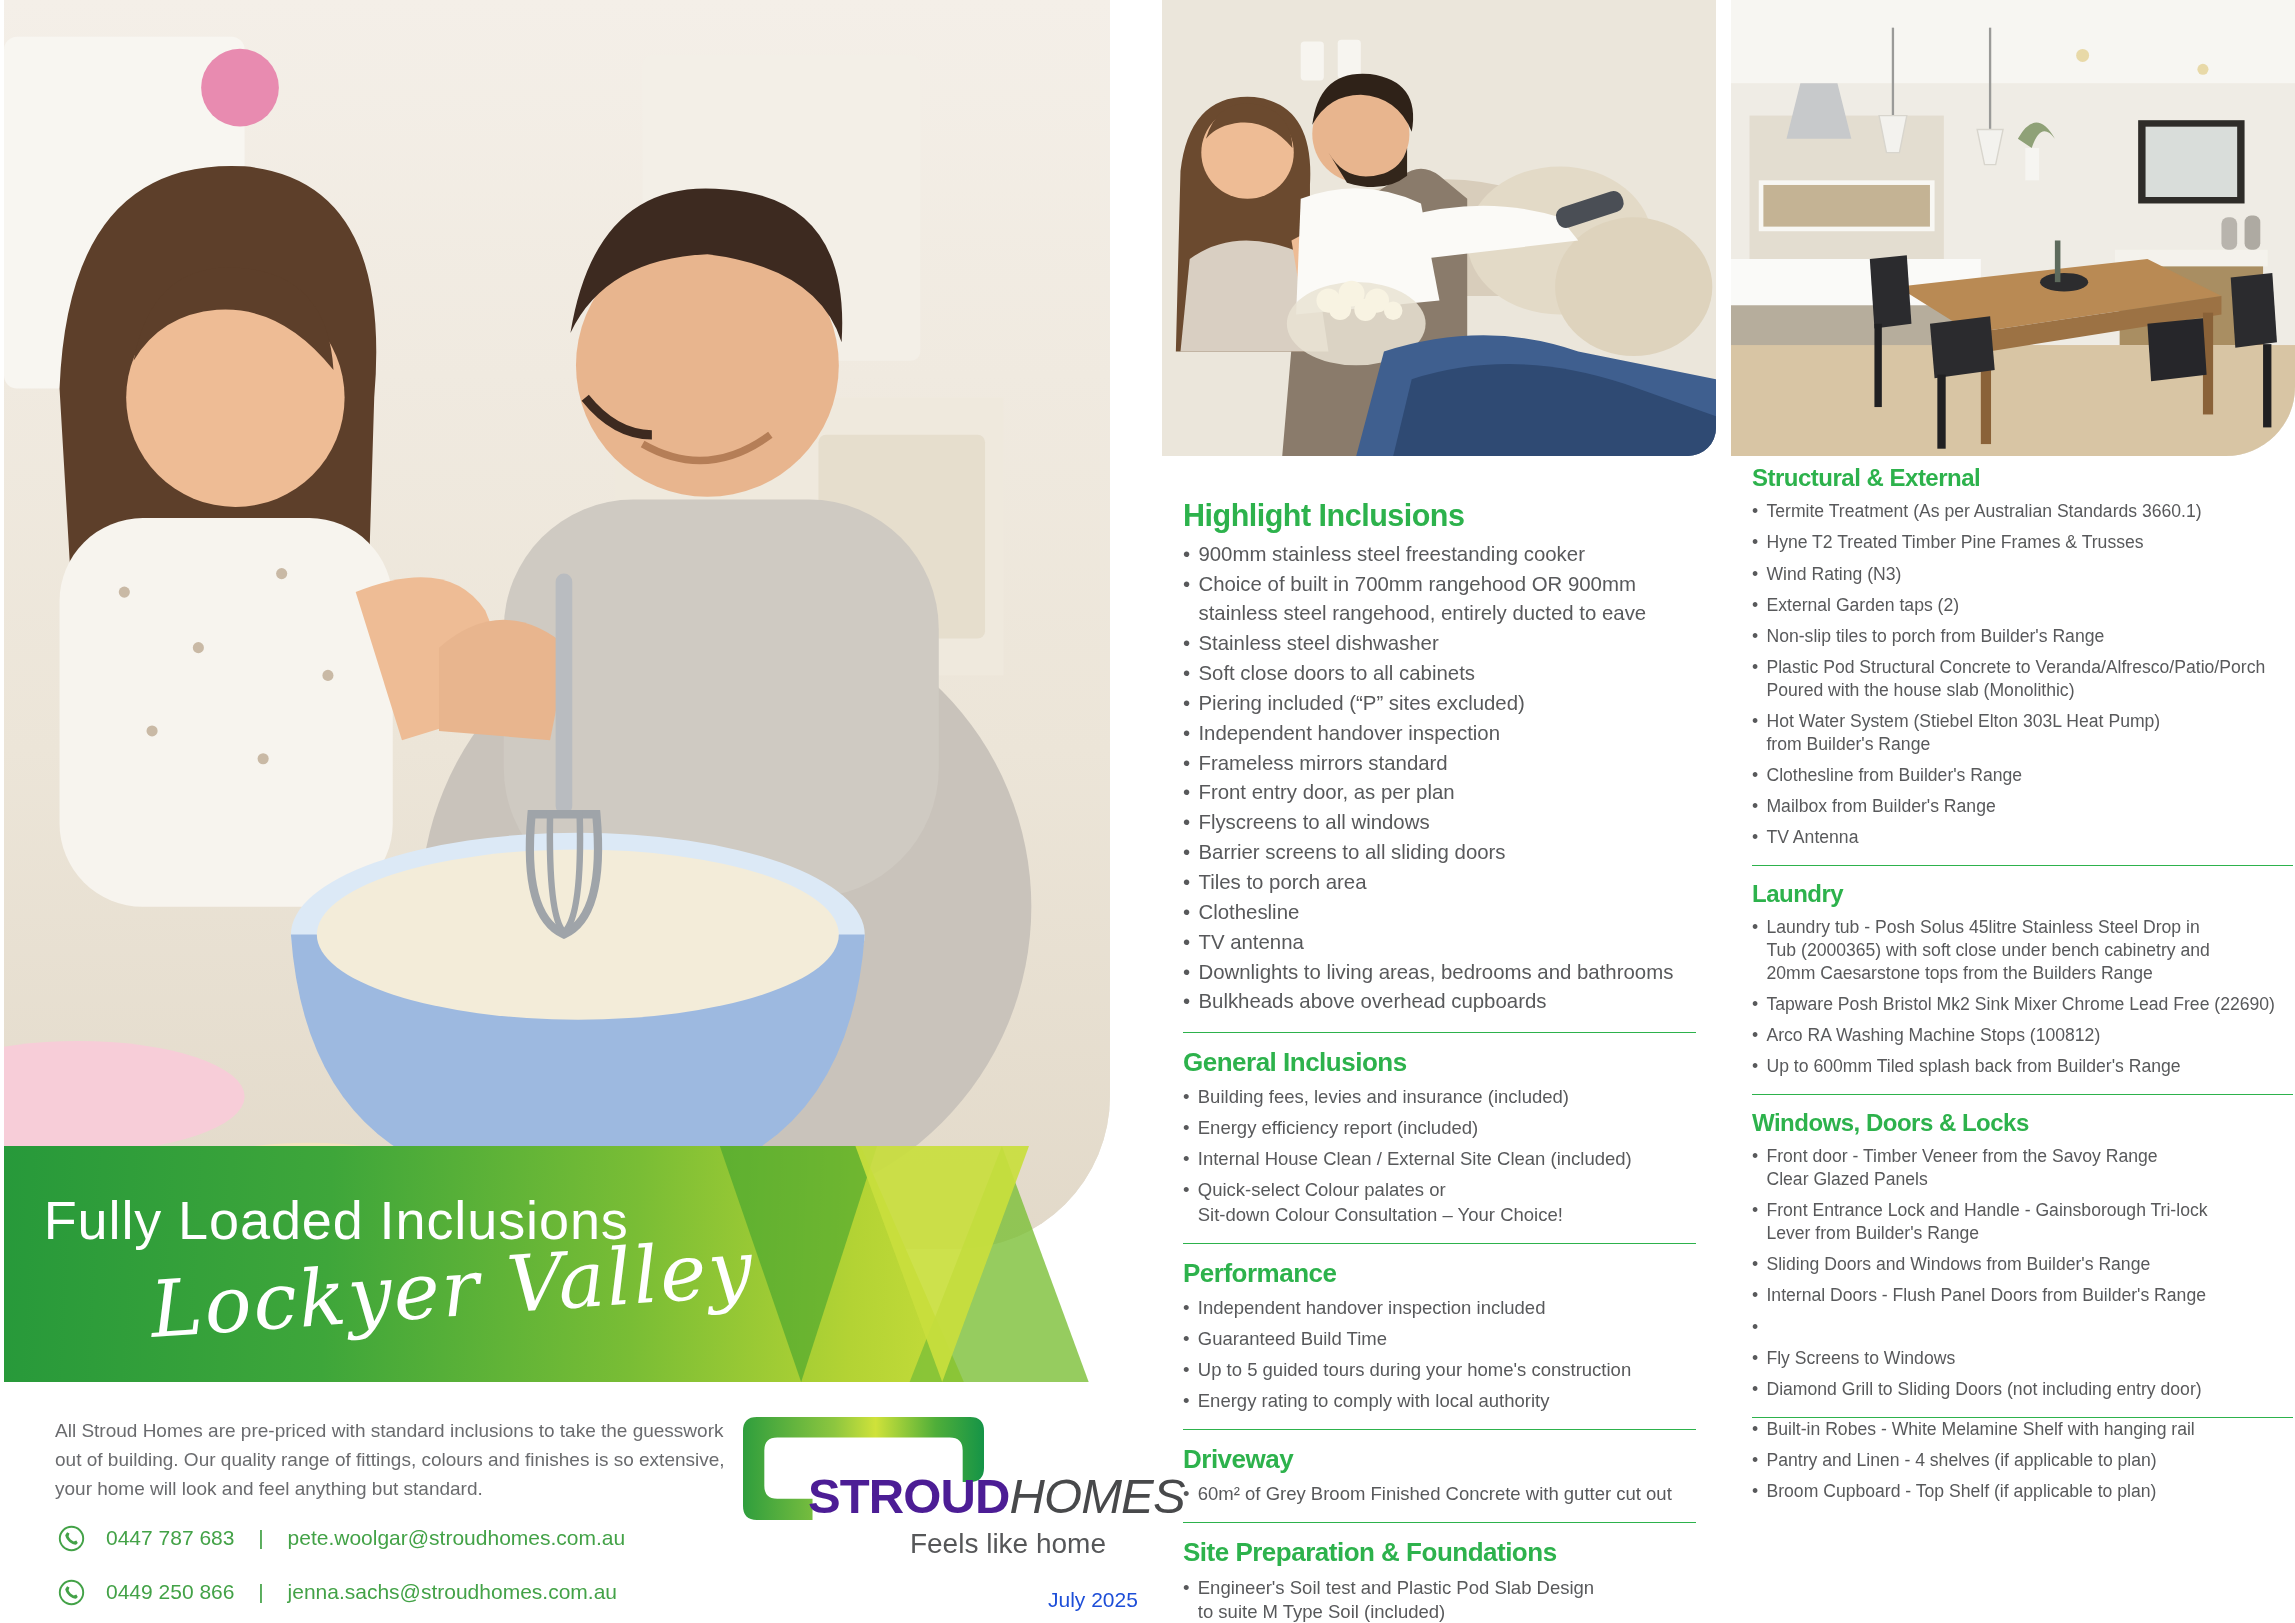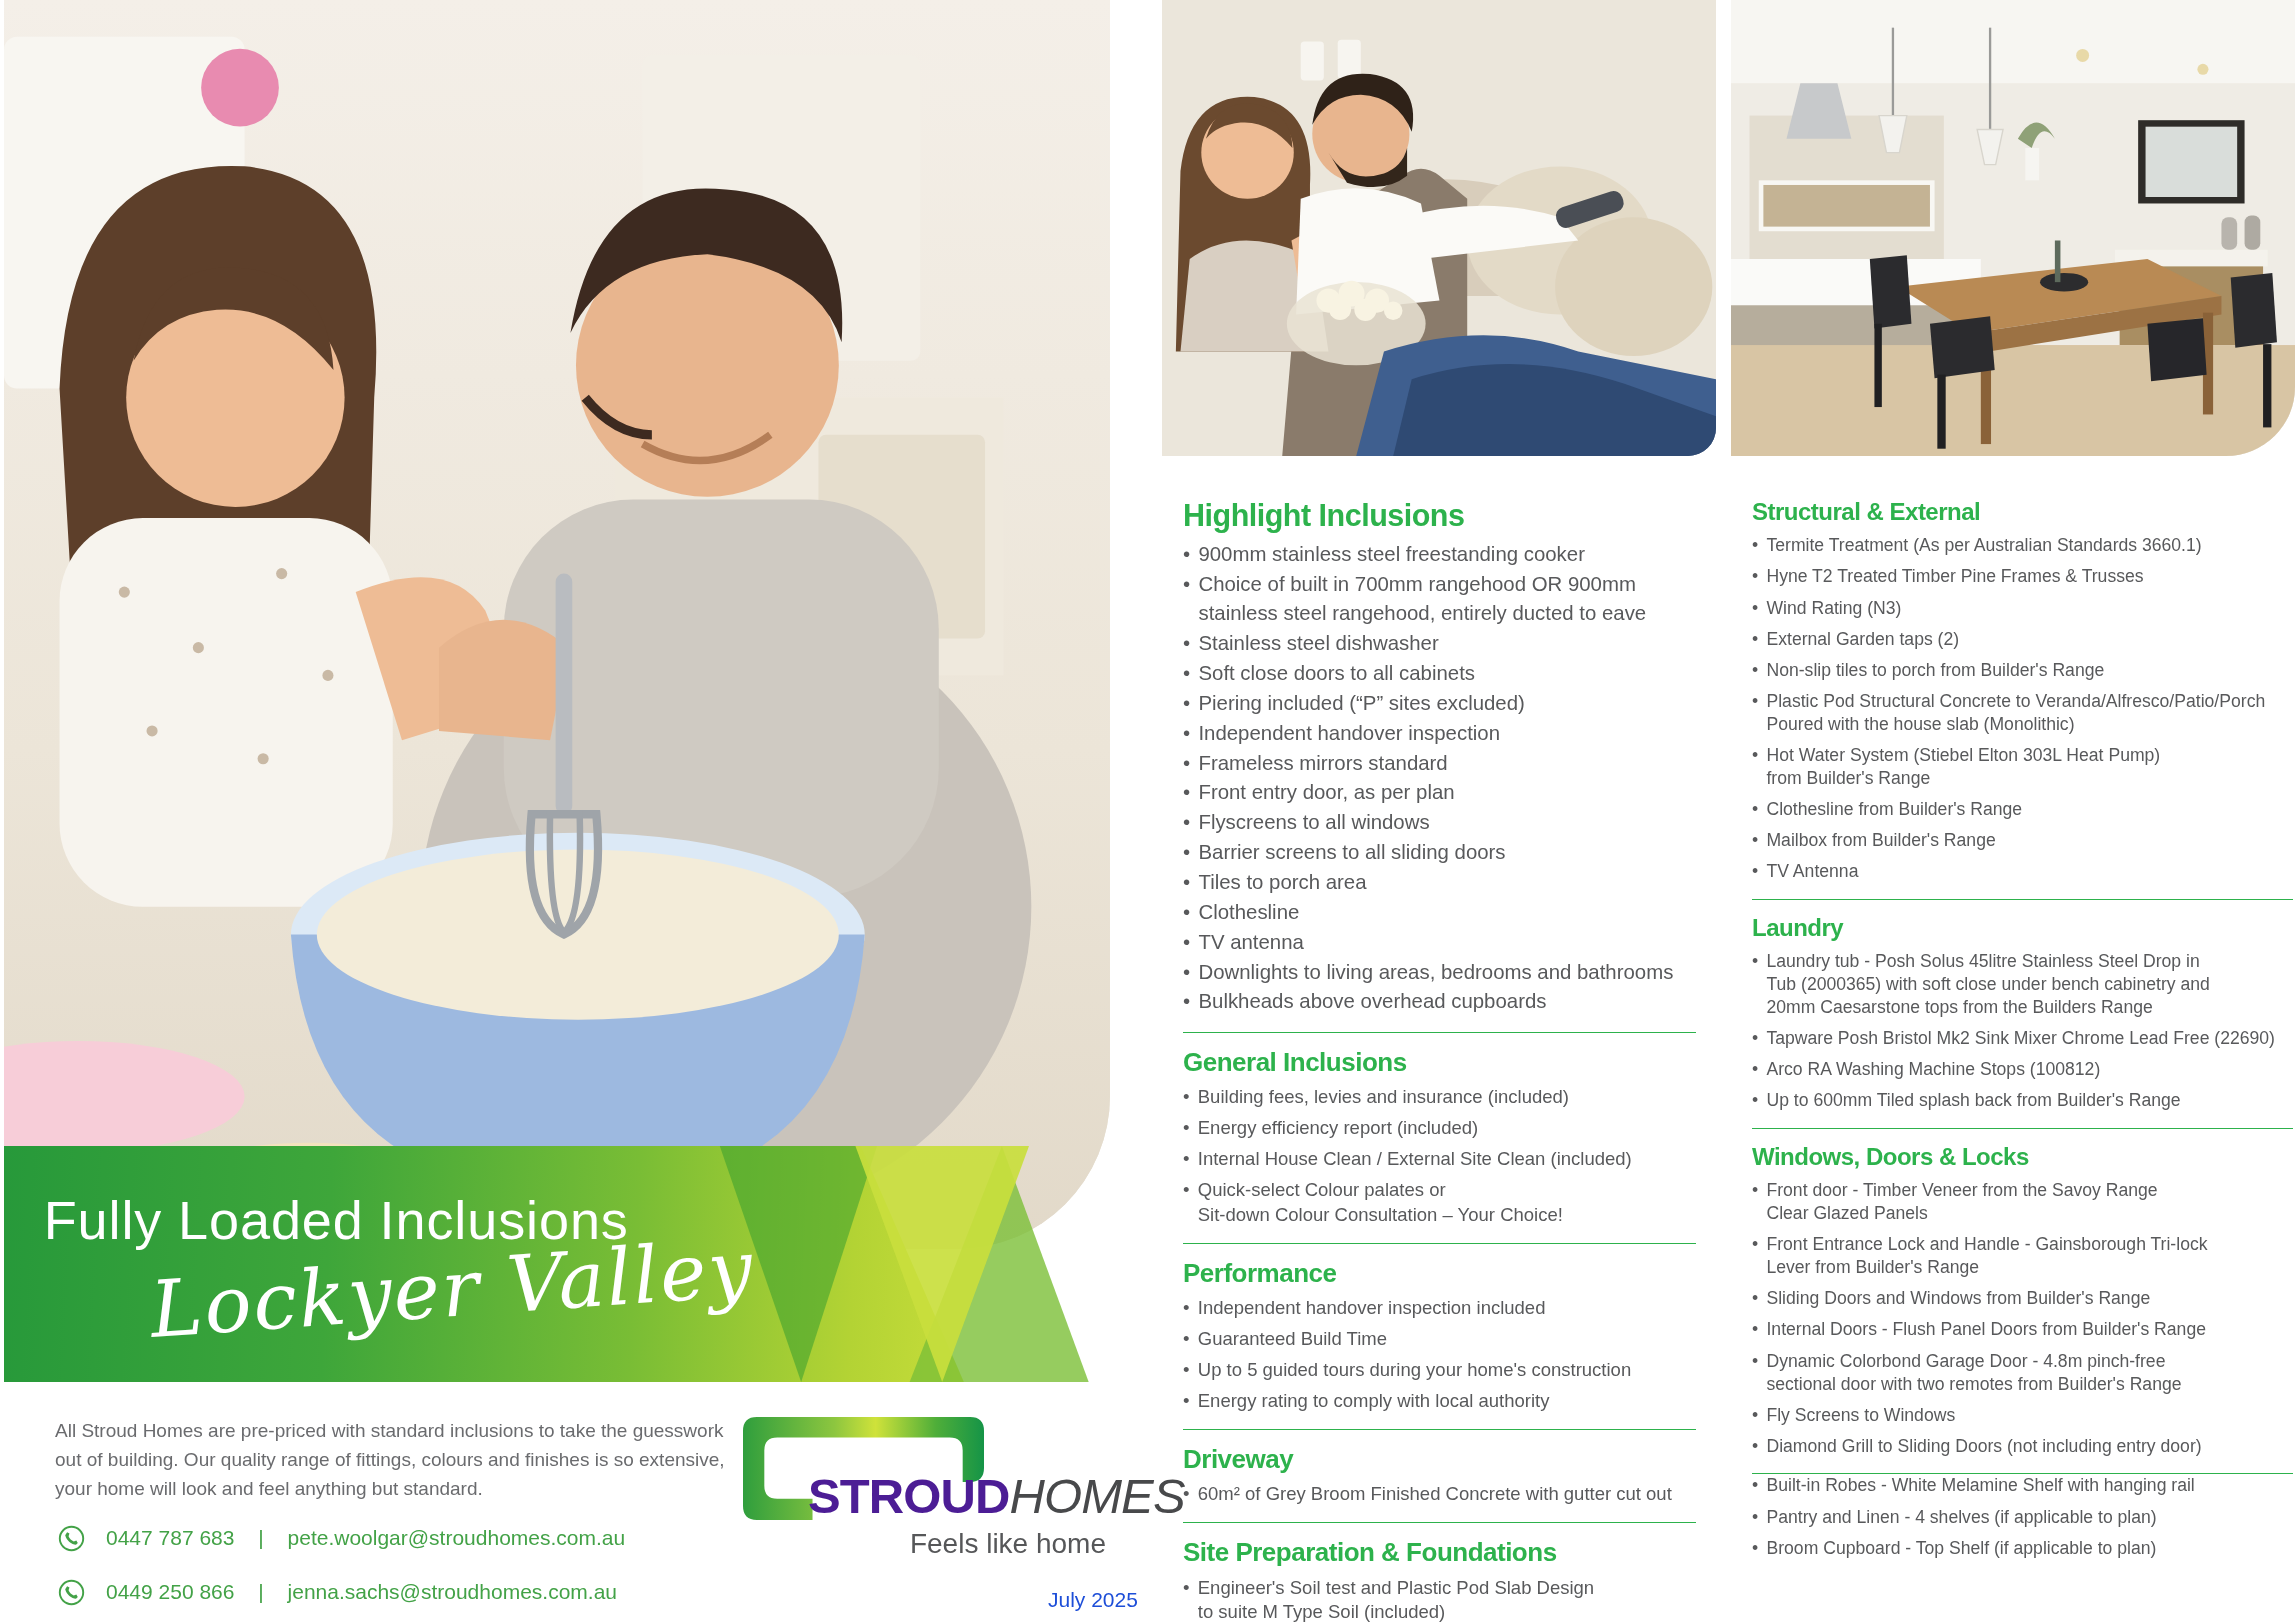--- a/index.html
+++ b/index.html
@@ -53,21 +53,21 @@
   #brand{position:absolute;left:68px;top:54px;white-space:nowrap;letter-spacing:-0.9px;}
   #brand .b1{font-weight:700;font-size:49px;color:#4c1d95;}
   #brand .b2{font-weight:400;font-size:49px;color:#48494b;font-style:italic;}
   #tagline{position:absolute;left:0;top:114px;width:366px;text-align:right;
     font-size:28px;color:#565759;}
   #doc-date{left:1048px;top:1588px;font-size:21px;color:#1d4ed8;font-weight:500;}
 
   
   .listcol{z-index:2;}
   #col-middle{left:1183px;top:490px;width:513px;}
-  #col-right{left:1752px;top:498px;width:541px;}
+  #col-right{left:1752px;top:464px;width:541px;}
   .rule{border-top:0.9px solid #2db24c;margin:15.7px 0 0 0;height:0;}
   .sec-h{color:#2db24c;font-weight:700;letter-spacing:-0.5px;}
   #col-middle section{margin-bottom:2.8px;}
   #col-middle .sec-h{font-size:26px;margin:14px 0 7.4px 0;}
   #col-middle section.featured .sec-h{font-size:30.5px;margin-top:8px;}
   #col-right .sec-h{font-size:24px;margin:14px 0 8.3px 0;}
   #col-right section:first-child .sec-h{margin-top:0;}
   ul.blist{list-style:none;margin:0;padding:0;}
   ul.blist li{display:flex;align-items:flex-start;color:#58595b;}
   .bt{flex:0 0 auto;margin-right:8.3px;}
@@ -495,22 +495,20 @@
         <li>
           <span class="bt">•</span>
           <span class="btx">Sliding Doors and Windows from Builder's Range</span>
         </li>
         <li>
           <span class="bt">•</span>
           <span class="btx">Internal Doors - Flush Panel Doors from Builder's Range</span>
         </li>
         <li>
           <span class="bt">•</span>
-          <span class="btx">Dynamic Colorbond Garage Door - 4.8m pinch-free
-sectional door with two remotes from Builder's   Range</span>
         </li>
         <li>
           <span class="bt">•</span>
           <span class="btx">Fly Screens to Windows</span>
         </li>
         <li>
           <span class="bt">•</span>
           <span class="btx">Diamond Grill to Sliding Doors (not including entry door)</span>
         </li>
       </ul>

